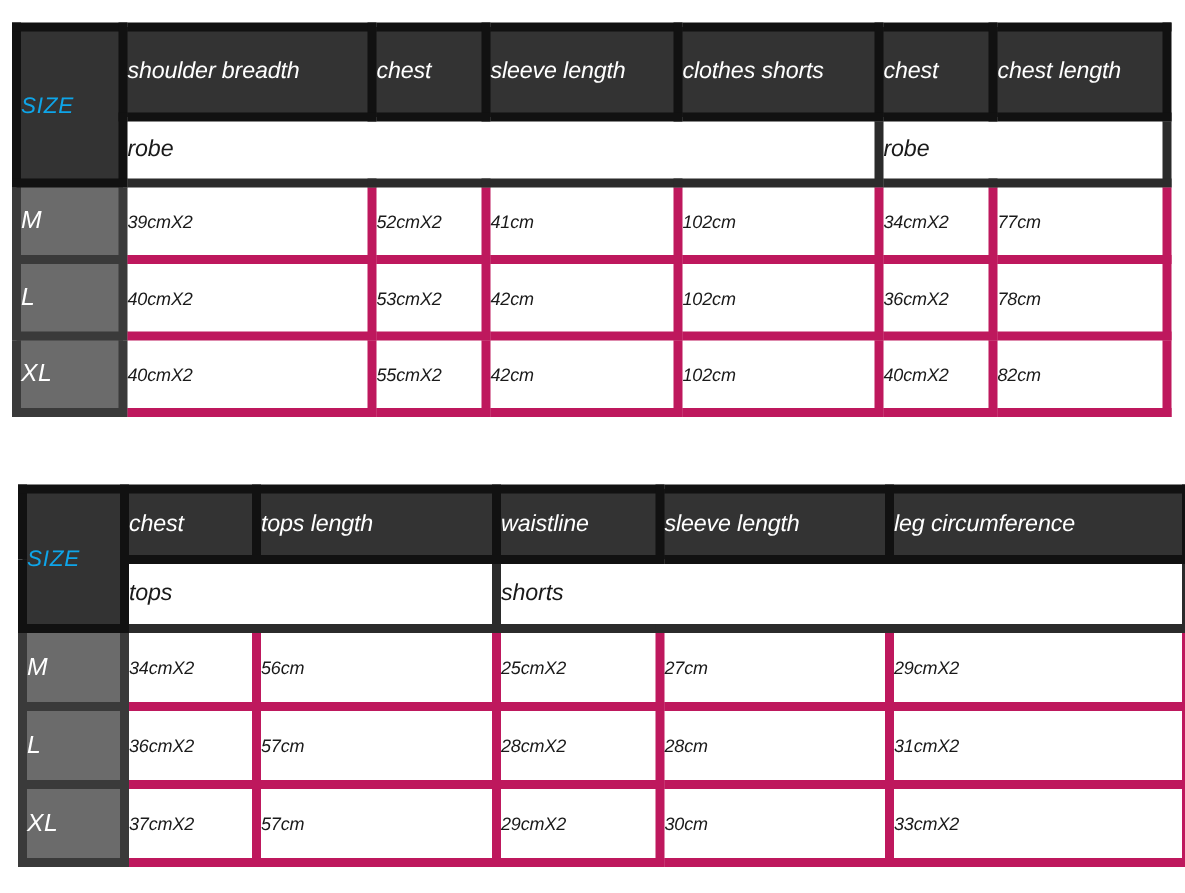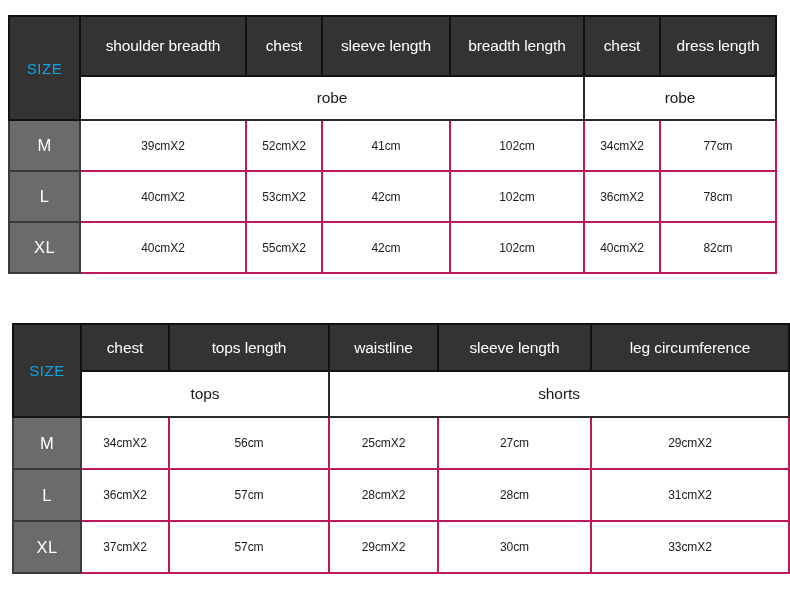--- a/index.html
+++ b/index.html
@@ -22,30 +22,31 @@
   }
 
   
   .size-table {
     position: absolute;
     border-collapse: collapse;
     table-layout: fixed;
     background: #ffffff;
   }
   .size-table td {
-    border: 2px solid #be185d;
-    text-align: center;
+    border: 6px solid #be185d;
+    text-align: left;
     vertical-align: middle;
     padding: 0;
     color: #1a1a1a;
     background: #ffffff;
     font-size: 15.5px;
     font-weight: 400;
     white-space: nowrap;
     letter-spacing: -0.1px;
+    font-style: italic;
   }
 
   
   .size-table td.hdr {
     background: #333333;
     color: #ffffff;
     border-color: #111111;
     font-size: 15.5px;
   }
   
@@ -101,23 +102,23 @@
       <col style="width:134px">
       <col style="width:76px">
       <col style="width:116px">
     </colgroup>
     <tbody>
       <tr class="r-head">
         <td class="size-head" rowspan="2">SIZE</td>
         <td class="hdr">shoulder breadth</td>
         <td class="hdr">chest</td>
         <td class="hdr">sleeve length</td>
-        <td class="hdr">breadth length</td>
+        <td class="hdr">clothes shorts</td>
         <td class="hdr">chest</td>
-        <td class="hdr">dress length</td>
+        <td class="hdr">chest length</td>
       </tr>
 
       <tr class="r-group">
         <td class="grp" colspan="4">robe</td>
         <td class="grp" colspan="2">robe</td>
       </tr>
 
       <tr class="r-data">
         <td class="size-cell">M</td>
         <td class="val">39cmX2</td>

